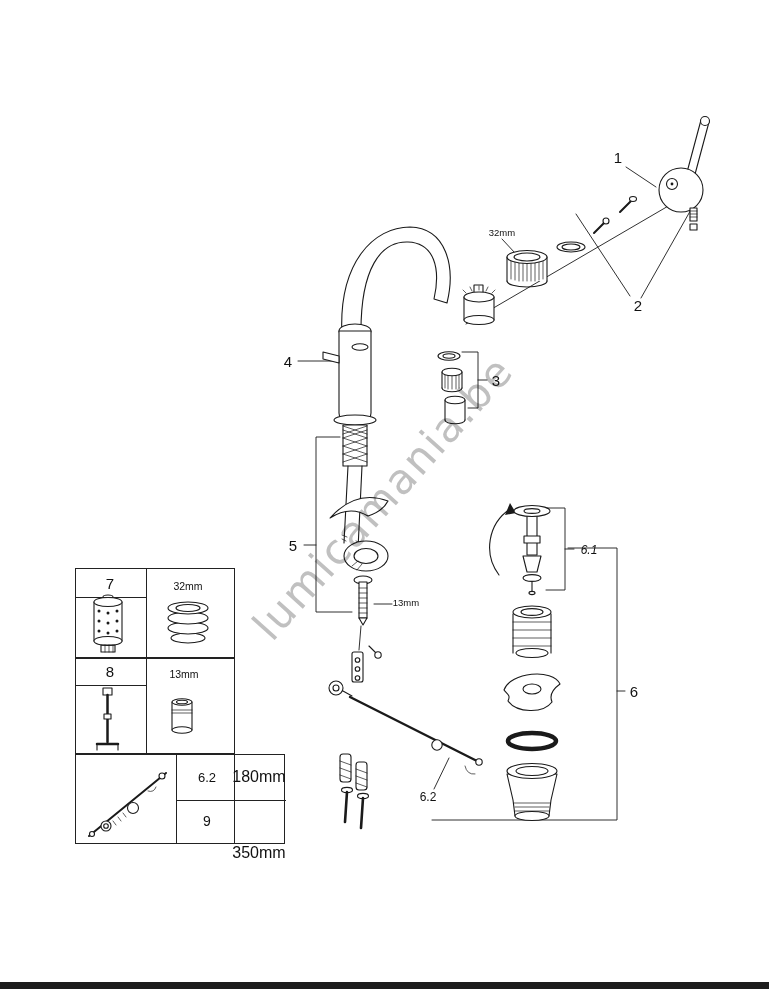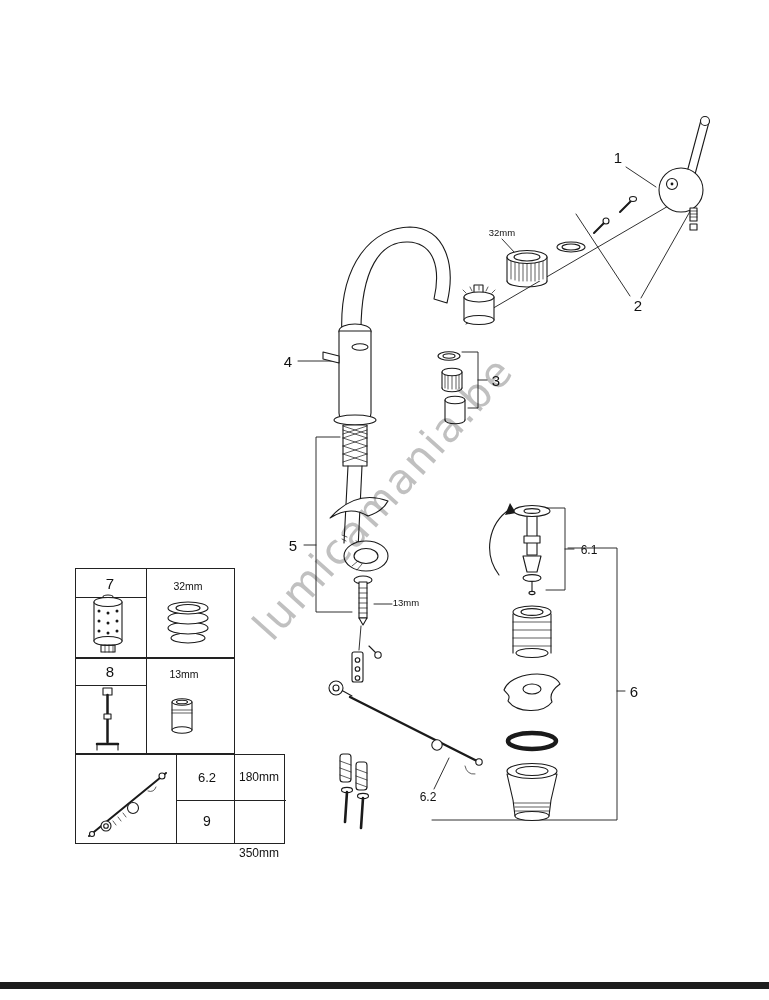--- a/index.html
+++ b/index.html
@@ -11,21 +11,21 @@
   .f { fill:#ffffff; }
   .thin { stroke-width:0.7; }
   .label {
     position:absolute; transform:translate(-50%,-50%);
     font-size:15px; line-height:1; color:#111; white-space:nowrap;
   }
   .label.small { font-size:12px; }
   .label.tiny  { font-size:9.5px; }
   .label.dim   { font-size:10.5px; }
   .label.cell13 { font-size:13px; }
-  .label.cell12 { font-size:12px; }
+  .label.cell12 { font-size:16px; }
   .label.cell14 { font-size:14px; }
   .watermark {
     position:absolute; left:383px; top:498px;
     transform:translate(-50%,-50%) rotate(-48deg);
     font-size:42px; letter-spacing:2px; color:#c0c0c0;
     mix-blend-mode:multiply; white-space:nowrap;
     font-family:"DejaVu Sans",sans-serif;
   }
   .box { position:absolute; border:1.3px solid #222; box-sizing:border-box; background:transparent; }
   .vline, .hline { position:absolute; background:#222; }
@@ -255,21 +255,21 @@
   </svg>
 
   <div class="watermark">lumicamania.be</div>
 
   <span class="label" style="left:618px;top:157px;">1</span>
   <span class="label" style="left:638px;top:305px;">2</span>
   <span class="label" style="left:496px;top:380px;">3</span>
   <span class="label" style="left:288px;top:361px;">4</span>
   <span class="label" style="left:293px;top:545px;">5</span>
   <span class="label" style="left:634px;top:691px;">6</span>
-  <span class="label small" style="left:589px;top:550px;">6.1</span>
+  <span class="label small" style="left:589px;top:550px;font-style:italic;">6.1</span>
   <span class="label small" style="left:428px;top:797px;">6.2</span>
 
   <span class="label tiny" style="left:502px;top:233px;">32mm</span>
   <span class="label tiny" style="left:406px;top:603px;">13mm</span>
 
   <div class="box" style="left:75px;top:568px;width:160px;height:90px;">
     <div class="vline" style="left:70px;top:0;height:100%;width:1px;"></div>
     <div class="hline" style="left:0;top:28px;width:70px;height:1px;"></div>
   </div>
   <div class="box" style="left:75px;top:658px;width:160px;height:96px;">

